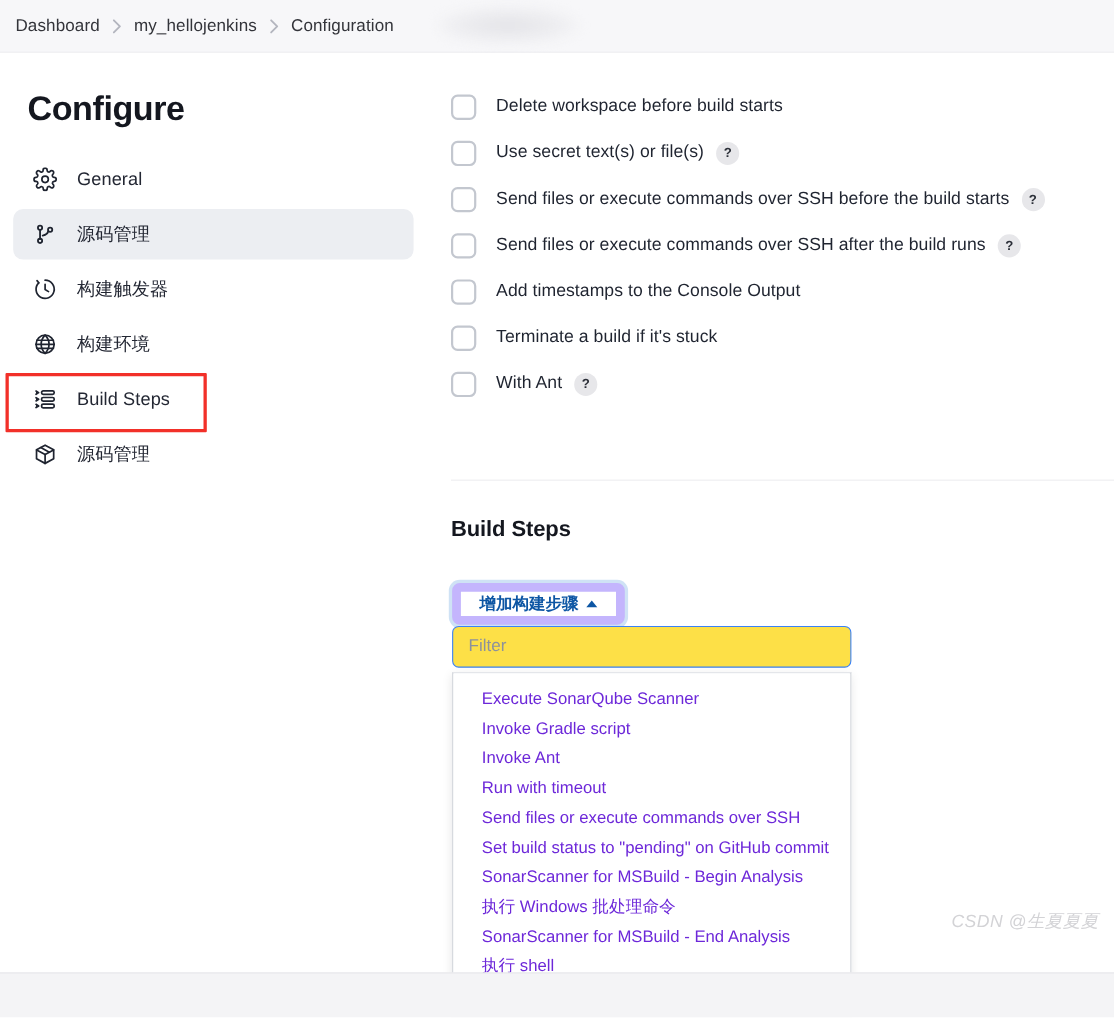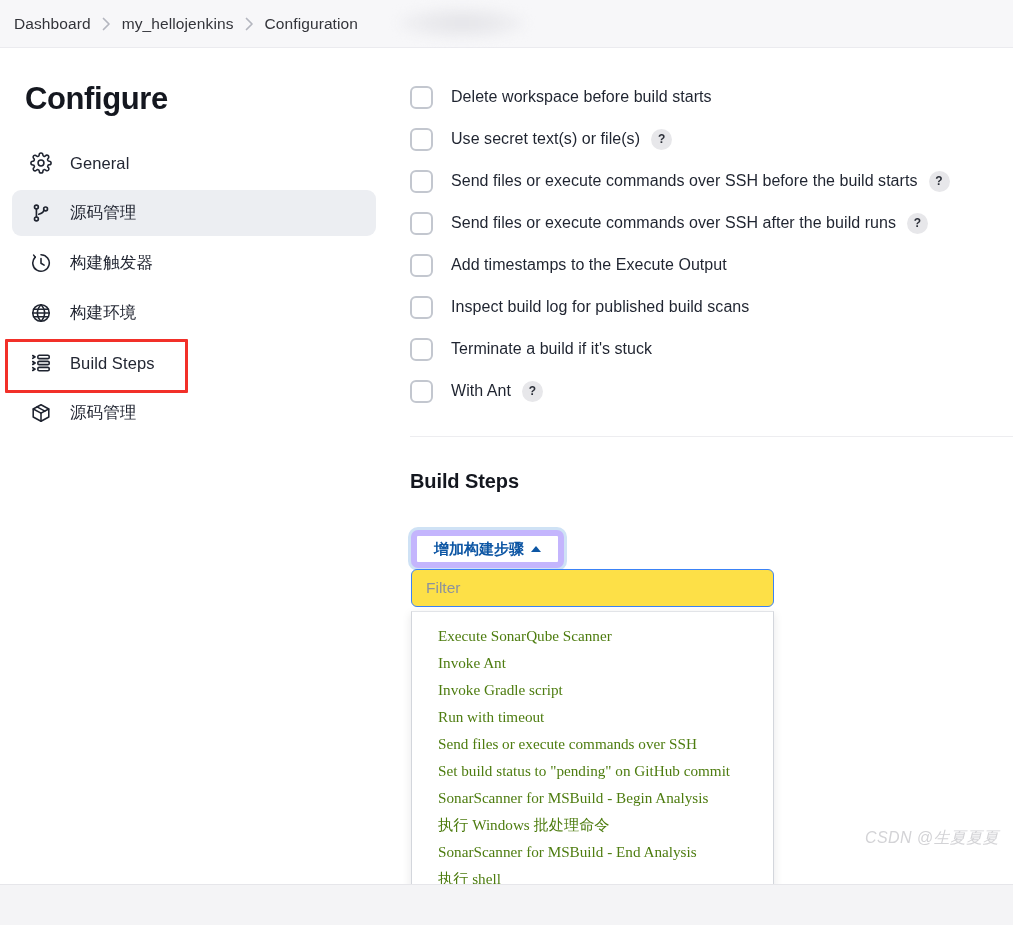--- a/index.html
+++ b/index.html
@@ -176,21 +176,21 @@
     letter-spacing: -.1px;
   }
 
   
   .add-step-btn {
     position: absolute;
     left: 11px; top: 482px;
     height: 38px;
     padding: 0 17px;
     background: #ffffff;
-    border: 6px solid #c4b5fd;
+    border: 8px solid #c4b5fd;
     border-radius: 7px;
     color: #0d56a4;
     font-family: "Liberation Sans", "DejaVu Sans", sans-serif;
     font-size: 15px;
     font-weight: 700;
     display: inline-flex;
     align-items: center;
     gap: 7px;
     cursor: pointer;
     box-shadow: 0 0 0 3px #cfe2f5;
@@ -235,24 +235,23 @@
     padding: 10px 0 8px 0;
     max-height: 306px;
     overflow: hidden;
   }
   .dd-item {
     position: relative;
     height: 27px;
     line-height: 27px;
     padding-left: 26px;
     font-size: 15.2px;
-    color: #4d7c0f;
+    color: #6d28d9;
     white-space: nowrap;
     cursor: pointer;
-    font-family: Liberation Serif, serif;
   }
   .dd-item.boxed::after {
     content: "";
     position: absolute;
     left: 6px; top: -4px;
     width: 187px; height: 33px;
     border: 3px solid #f23029;
     border-radius: 1px;
     pointer-events: none;
   }
@@ -400,27 +399,23 @@
       </div>
 
       <div class="cb-row">
         <span class="cb-box"></span>
         <span class="cb-label">Send files or execute commands over SSH after the build runs</span>
         <span class="help-badge">?</span>
       </div>
 
       <div class="cb-row">
         <span class="cb-box"></span>
-        <span class="cb-label">Add timestamps to the Execute Output</span>
-      </div>
-
-      <div class="cb-row">
-        <span class="cb-box"></span>
-        <span class="cb-label">Inspect build log for published build scans</span>
-      </div>
+        <span class="cb-label">Add timestamps to the Console Output</span>
+      </div>
+
 
       <div class="cb-row">
         <span class="cb-box"></span>
         <span class="cb-label">Terminate a build if it's stuck</span>
       </div>
 
       <div class="cb-row">
         <span class="cb-box"></span>
         <span class="cb-label">With Ant</span>
         <span class="help-badge">?</span>
@@ -435,22 +430,22 @@
     <button class="add-step-btn">
       <span>增加构建步骤</span>
       <span class="caret-up"></span>
     </button>
 
     <div class="dropdown">
       <input class="filter-input" type="text" placeholder="Filter" style="">
 
       <div class="dd-list">
         <div class="dd-item">Execute SonarQube Scanner</div>
+        <div class="dd-item">Invoke Gradle script</div>
         <div class="dd-item">Invoke Ant</div>
-        <div class="dd-item">Invoke Gradle script</div>
         <div class="dd-item">Run with timeout</div>
         <div class="dd-item">Send files or execute commands over SSH</div>
         <div class="dd-item">Set build status to "pending" on GitHub commit</div>
         <div class="dd-item">SonarScanner for MSBuild - Begin Analysis</div>
         <div class="dd-item">执行 Windows 批处理命令</div>
         <div class="dd-item">SonarScanner for MSBuild - End Analysis</div>
         <div class="dd-item">执行 shell</div>
         <div class="dd-item boxed">调用顶层 Maven 目标</div>
       </div>
     </div>

